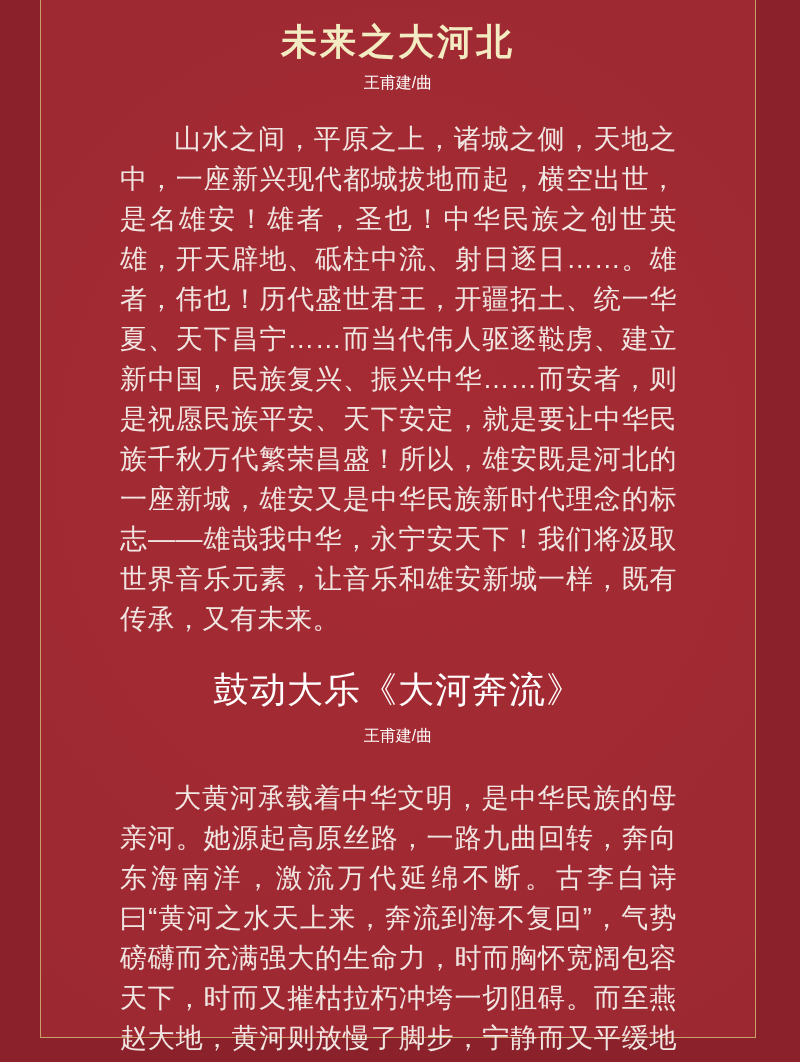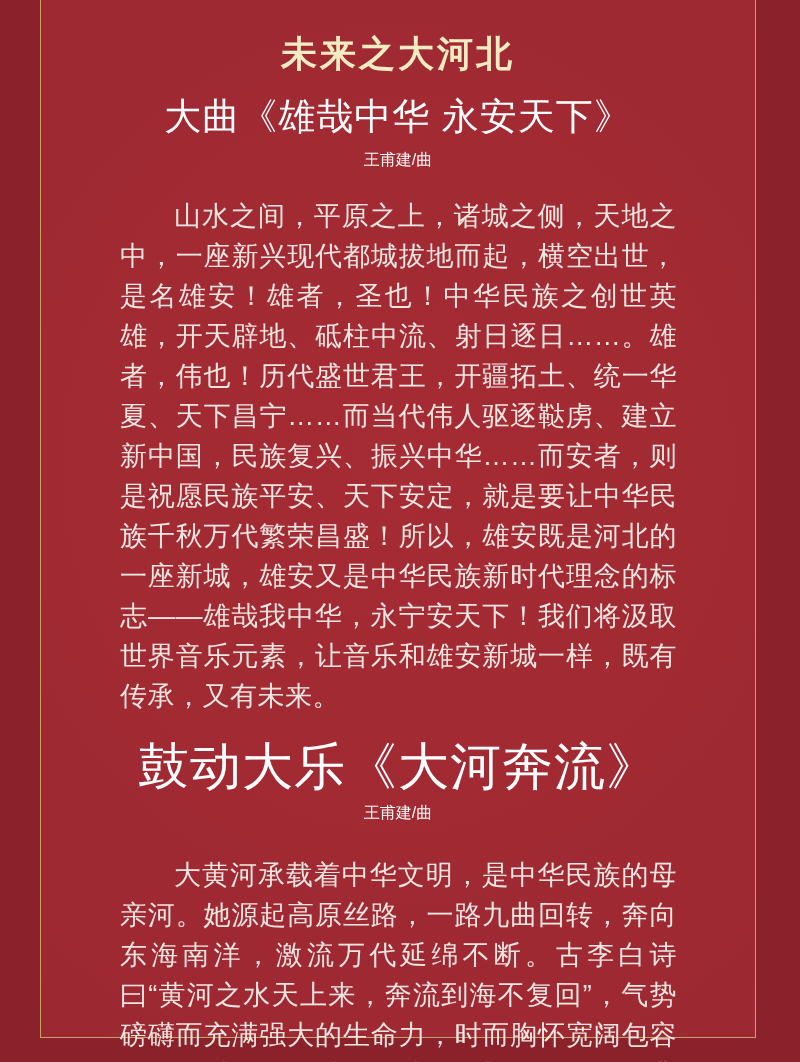--- a/index.html
+++ b/index.html
@@ -32,39 +32,39 @@
   }
   .content {
     position: absolute;
     left: 0;
     top: 0;
     width: 100%;
     padding-top: 26px;
     box-sizing: border-box;
   }
   .page-title {
-    margin: 12px;
+    margin: 0;
     text-align: center;
     color: #f3ecc2;
     font-size: 36px;
     line-height: 40px;
     font-weight: bold;
     letter-spacing: 3px;
   }
   .section-heading {
     margin: 0;
     text-align: center;
     color: #ffffff;
     font-size: 37px;
     line-height: 44px;
     font-weight: 300;
     letter-spacing: 1px;
   }
   .heading-1 { margin-top: 21px; }
-  .heading-2 { margin-top: 28px; font-size: 51px; line-height: 46px; }
+  .heading-2 { margin-top: 28px; font-size: 36px; line-height: 46px; }
   .credit {
     text-align: center;
     color: #fdfcfa;
     font-size: 16px;
     line-height: 28px;
     font-weight: 300;
     margin-top: 7px;
   }
   .credit-2 { margin-top: 9px; }
   .body-paragraph {
@@ -83,21 +83,20 @@
 </head>
 <body>
 
 <div class="page">
   <div class="frame">
     <div class="content">
 
       <h1 class="page-title">未来之大河北</h1>
 
       <section>
-        <h2 class="section-heading heading-1">大曲《雄哉中华 永安天下》</h2>
         <div class="credit">王甫建/曲</div>
         <p class="body-paragraph p1">山水之间，平原之上，诸城之侧，天地之中，一座新兴现代都城拔地而起，横空出世，是名雄安！雄者，圣也！中华民族之创世英雄，开天辟地、砥柱中流、射日逐日……。雄者，伟也！历代盛世君王，开疆拓土、统一华夏、天下昌宁……而当代伟人驱逐鞑虏、建立新中国，民族复兴、振兴中华……而安者，则是祝愿民族平安、天下安定，就是要让中华民族千秋万代繁荣昌盛！所以，雄安既是河北的一座新城，雄安又是中华民族新时代理念的标志——雄哉我中华，永宁安天下！我们将汲取世界音乐元素，让音乐和雄安新城一样，既有传承，又有未来。</p>
       </section>
 
       <section>
         <h2 class="section-heading heading-2">鼓动大乐《大河奔流》</h2>
         <div class="credit credit-2">王甫建/曲</div>
         <p class="body-paragraph p2">大黄河承载着中华文明，是中华民族的母亲河。她源起高原丝路，一路九曲回转，奔向东海南洋，激流万代延绵不断。古李白诗曰“黄河之水天上来，奔流到海不复回”，气势磅礴而充满强大的生命力，时而胸怀宽阔包容天下，时而又摧枯拉朽冲垮一切阻碍。而至燕赵大地，黄河则放慢了脚步，宁静而又平缓地走向海洋，恰似母亲在轻吻熟睡的婴儿，又像是在温情叮嘱远行的儿女……我们用中国鼓乐有力的节奏和雄浑的气势来展示黄河强大的生命力和无尽的自然力量，我们用民族弦乐的柔美来展示黄河文明的歌唱；我们用强劲的民族吹管乐来展示大河北文化的辉煌——大河奔流，如同中华民族一样，奋勇前行、生生不息。</p>
       </section>
 

